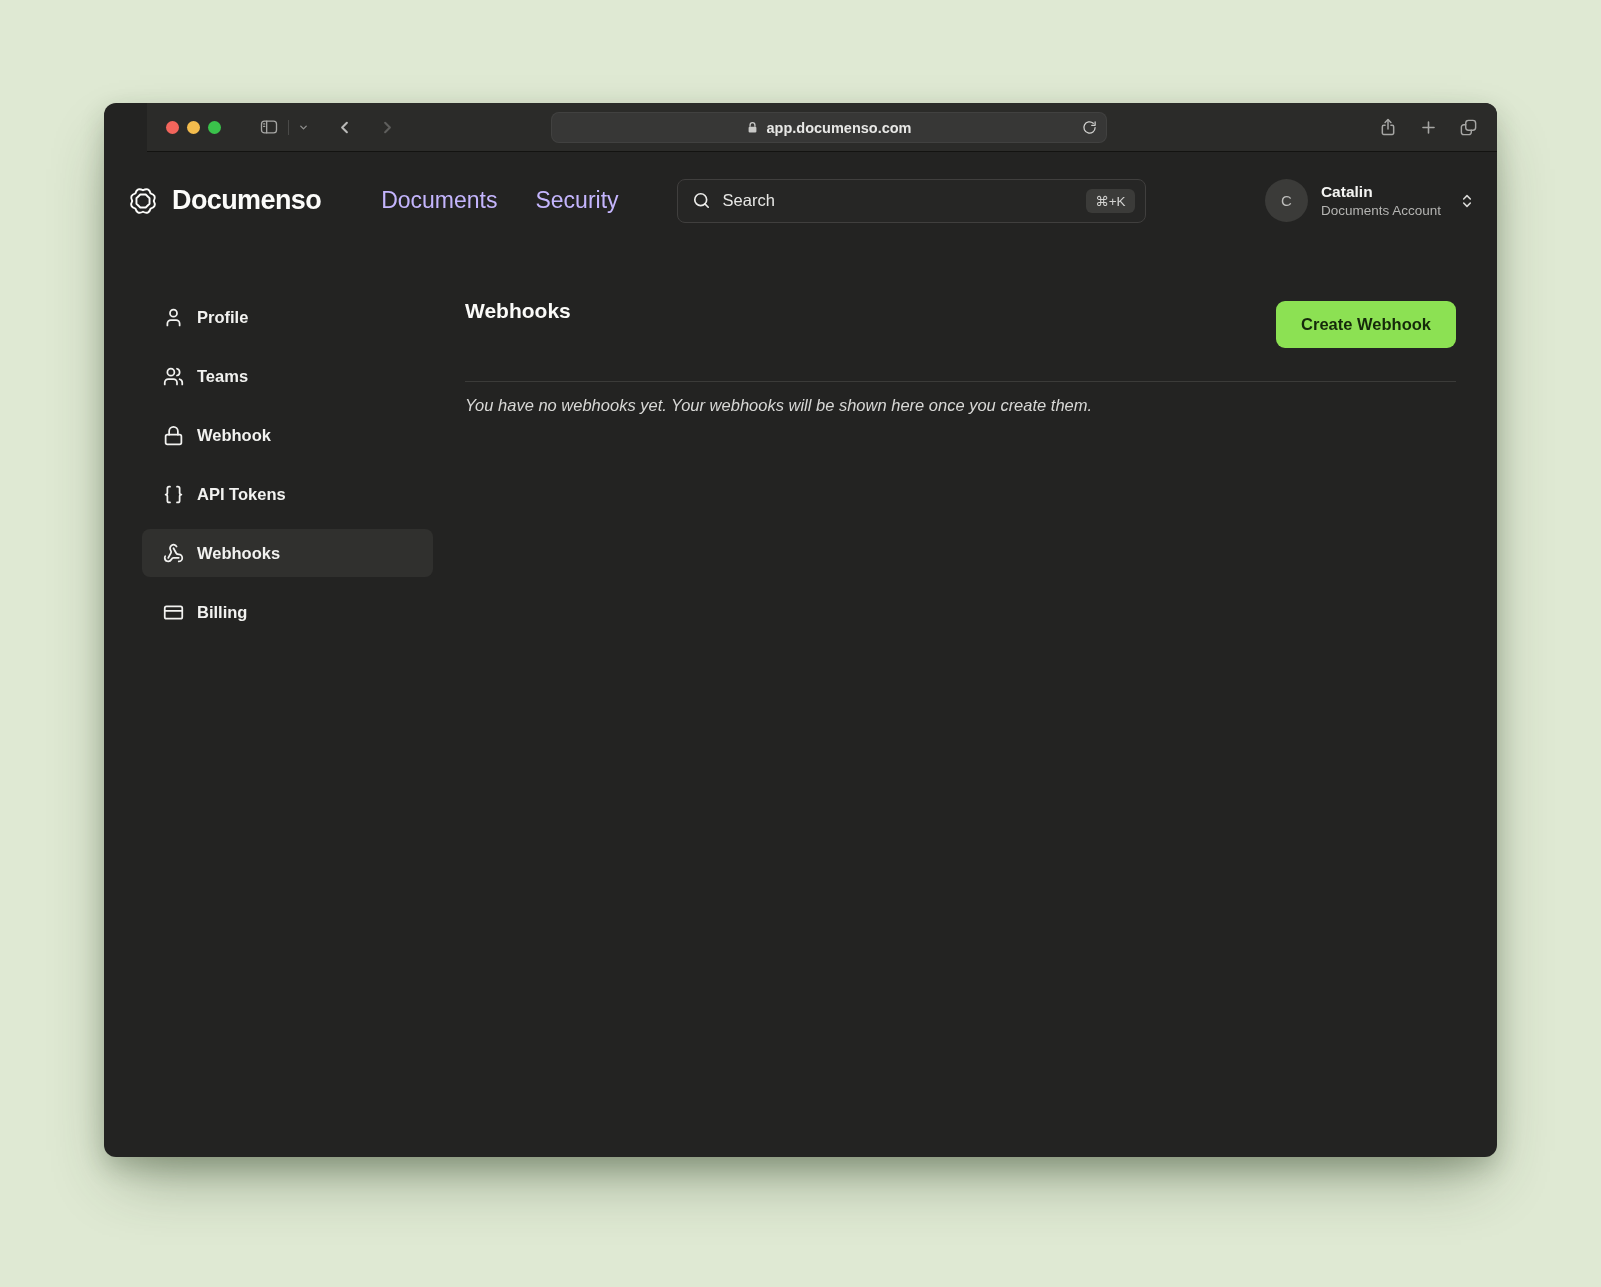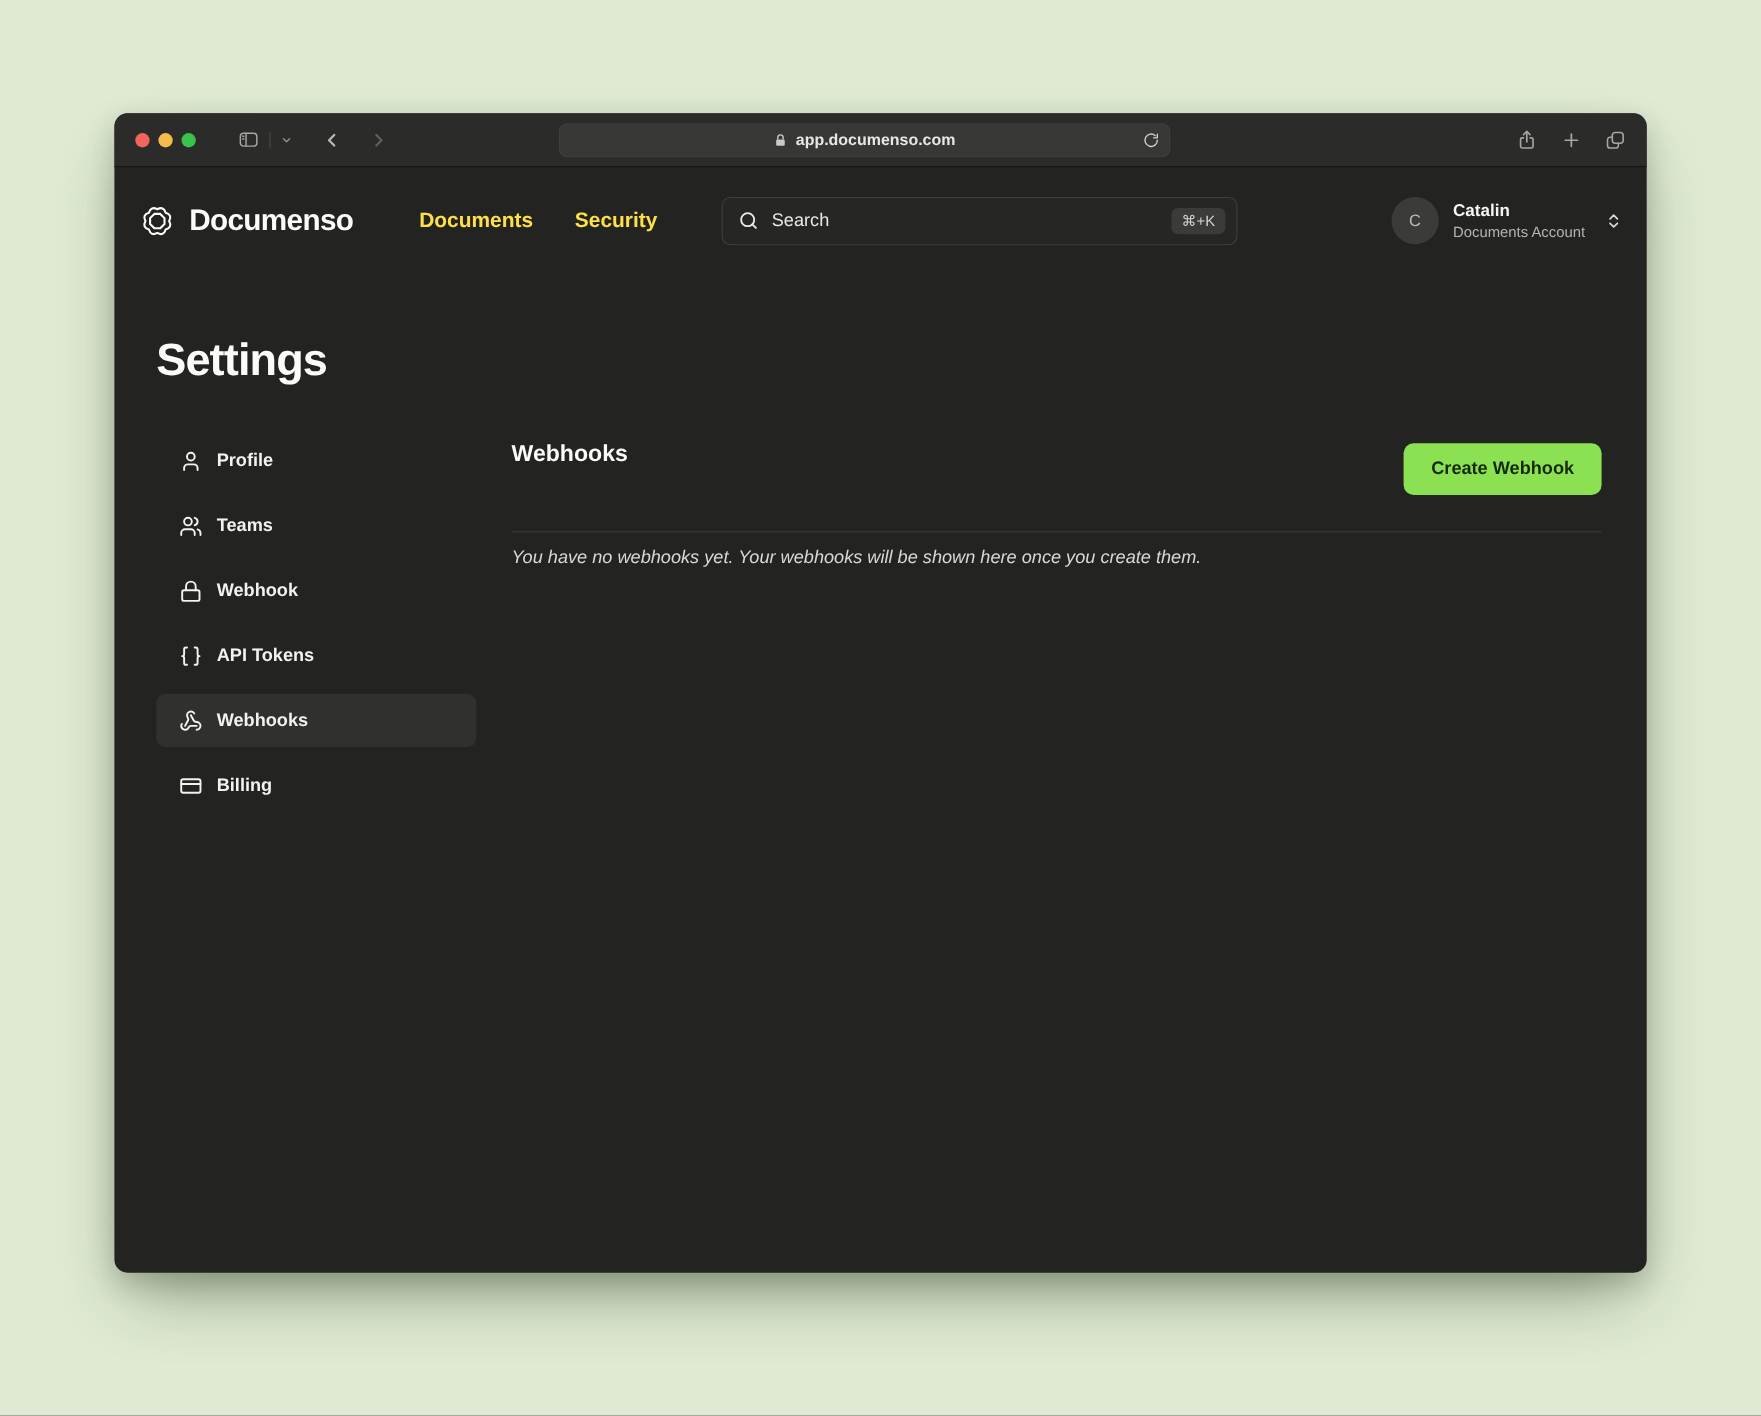--- a/index.html
+++ b/index.html
@@ -15,21 +15,21 @@
     position:absolute; left:104px; top:103px; width:1393px; height:1054px;
     border-radius:12px; background: var(--window-bg, #232322);
     box-shadow: 0 30px 60px -15px rgba(40,60,30,.45), 0 10px 24px rgba(40,60,30,.22);
     overflow:hidden; display:flex; flex-direction:column;
   }
 
   
   .titlebar {
     height:49px; flex:none; background: var(--titlebar-bg, #2b2b29);
     border-bottom:1px solid #131311;
-    display:flex; align-items:center; padding:0 19px; position:relative;
+    display:flex; align-items:center; padding:0 19px; position:relative;margin-left:43px;
   }
   .traffic { display:flex; gap:8px; align-items:center; }
   .tl { width:13px; height:13px; border-radius:50%; display:inline-block; cursor:pointer; }
   .tl.red { background: var(--traffic-red, #f2655c); }
   .tl.yellow { background: var(--traffic-yellow, #f3bc4d); }
   .tl.green { background: var(--traffic-green, #3ac24b); }
   .tb-btn { background:none; border:none; padding:0; display:flex; align-items:center; justify-content:center; color:#a6a6a4; cursor:pointer; }
   .tb-sidebar { margin-left:38px; }
   .tb-divider { width:1px; height:15px; background:#4a4a48; margin:0 9px; }
   .tb-chevmini { color:#8f8f8d; }
@@ -43,21 +43,21 @@
   }
   .urlbar .lockwrap { display:flex; color:#c9c9c7; }
   .urlbar .reload { position:absolute; right:9px; color:#cfcfcd; }
   .tb-right { margin-left:auto; display:flex; gap:21px; align-items:center; }
 
   
   .appheader { height:97px; flex:none; display:flex; align-items:center; padding:0 22px; }
   .logo { display:flex; align-items:center; gap:12px; color:#fcfcfa; cursor:pointer; }
   .brand { font-size:27px; font-weight:700; letter-spacing:-0.6px; color:#fcfcfa; }
   .nav { display:flex; gap:38px; margin-left:60px; }
-  .nav a { color:#fde047; font-size:19px; font-weight:700; text-decoration:none; cursor:pointer; }
+  .nav a { color:#c4b5fd; font-size:23px; font-weight:400; text-decoration:none; cursor:pointer; }
   .searchbox {
     margin-left:58px; width:469px; height:44px;
     border:1px solid #403f3e; background:#262625; border-radius:8px;
     display:flex; align-items:center; padding:0 10px 0 14px; color:#ececea;
   }
   .searchbox input { flex:1; background:none; border:none; outline:none; color:#8b5cf6; font-size:16.5px; margin-left:12px; font-family:inherit; min-width:0; }
   .searchbox input::placeholder { color:#e8e8e6; opacity:1; }
   .kbd { background:#3b3b39; border-radius:6px; padding:4px 9px; font-size:13.5px; color:#d3d3d1; font-weight:500; white-space:nowrap; }
   .account { margin-left:auto; display:flex; align-items:center; gap:13px; cursor:pointer; }
   .avatar { width:43px; height:43px; border-radius:50%; background:#3b3b39; color:#bcbcba; display:flex; align-items:center; justify-content:center; font-size:15px; flex:none; }
@@ -199,21 +199,20 @@
       </span>
       <span class="acct-chev">
         <svg width="16" height="16" viewBox="0 0 24 24" fill="none" stroke="currentColor" stroke-width="2.4" stroke-linecap="round" stroke-linejoin="round">
             <path d="m7 15 5 5 5-5"></path>
             <path d="m7 9 5-5 5 5"></path>
           </svg>
       </span>
     </div>
   </div>
 
-  <h1 class="page-title">Settings</h1>
 
   <div class="content">
     <aside class="side">
       <div class="side-item">
         <span style="display:flex;">
           <svg width="21" height="21" viewBox="0 0 24 24" fill="none" stroke="currentColor" stroke-width="2" stroke-linecap="round" stroke-linejoin="round">
               <path d="M19 21v-2a4 4 0 0 0-4-4H9a4 4 0 0 0-4 4v2"></path>
               <circle cx="12" cy="7" r="4"></circle>
             </svg>
         </span>

